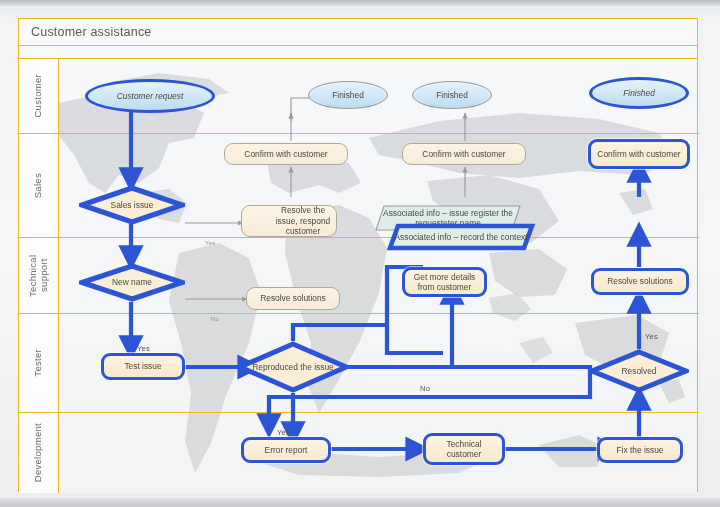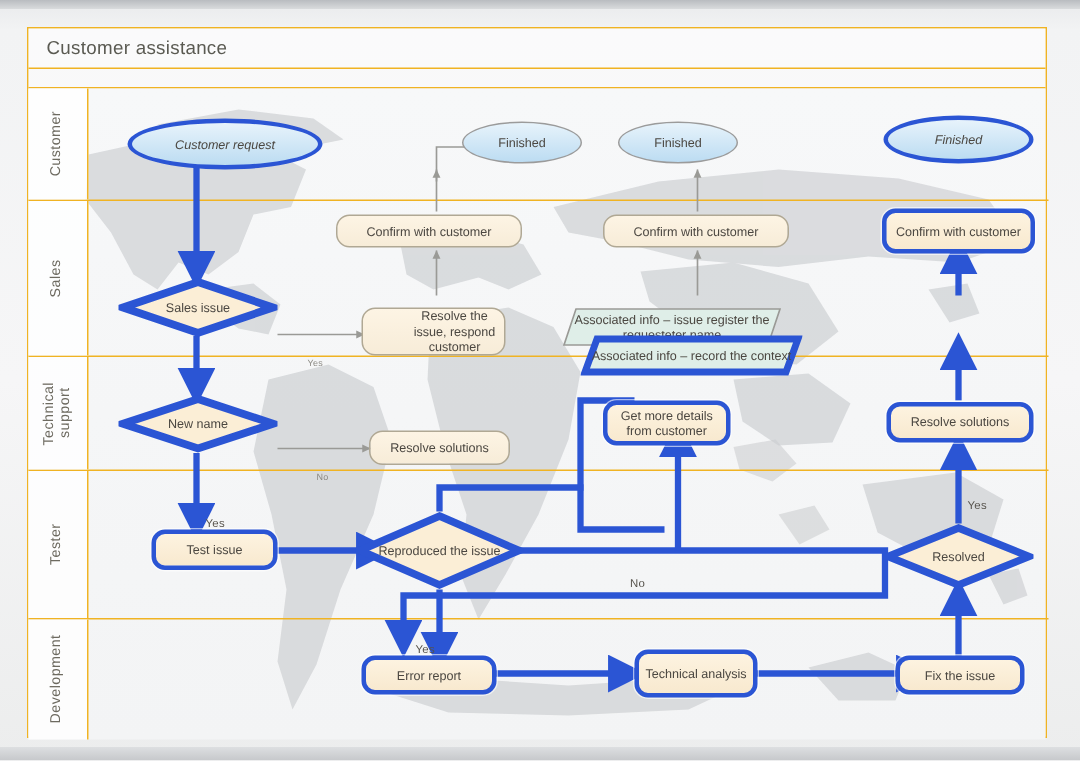--- a/index.html
+++ b/index.html
@@ -274,21 +274,21 @@
         <polygon points="50,3 97,22 50,41 3,22" fill="#fbeed6" stroke="#2b55d4" stroke-width="5"></polygon>
       </svg>
       <span class="dlabel">Resolved</span>
     </div>
 
     <div class="node proc sel" style="left:222px;top:418px;width:90px;height:26px;">
       <span>Error report</span>
     </div>
 
     <div class="node proc sel" style="left:404px;top:414px;width:82px;height:32px;">
-      <span>Technical analysis</span>
+      <span>Technical customer</span>
     </div>
 
     <div class="node proc sel" style="left:578px;top:418px;width:86px;height:26px;">
       <span>Fix the issue</span>
     </div>
 
     <div class="edgeLbl dim" style="left:186px;top:198px;">Yes</div>
     <div class="edgeLbl dim" style="left:192px;top:274px;">No</div>
     <div class="edgeLbl" style="left:118px;top:302px;">Yes</div>
     <div class="edgeLbl" style="left:258px;top:386px;">Yes</div>

